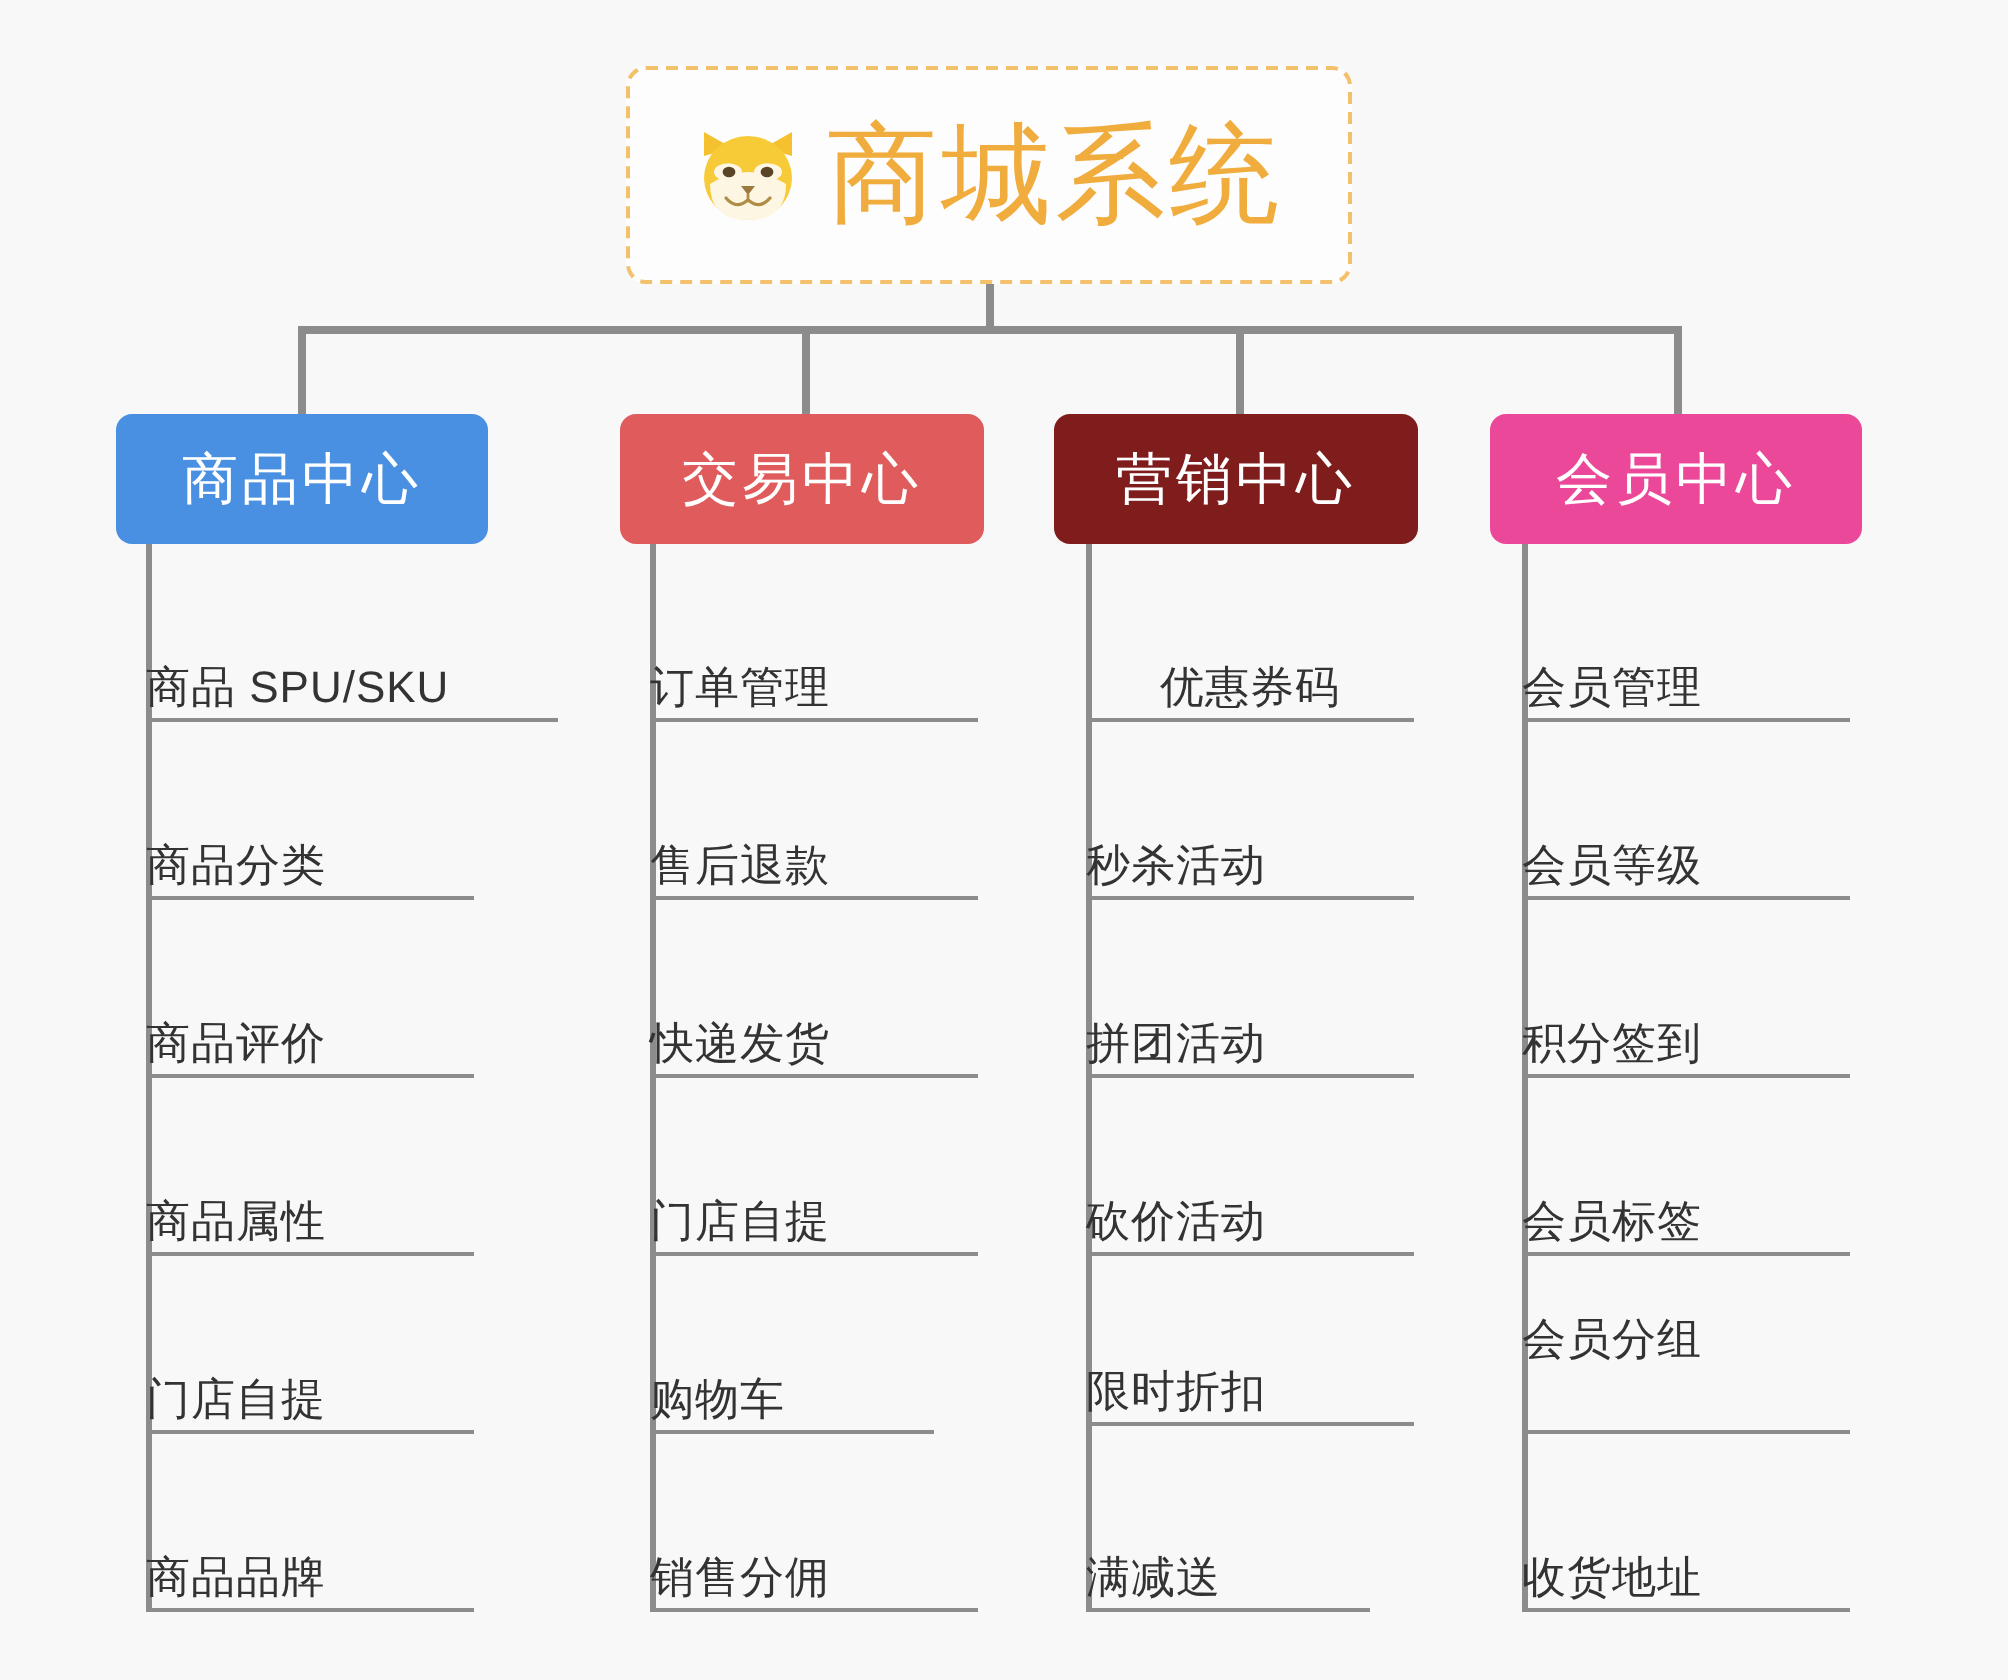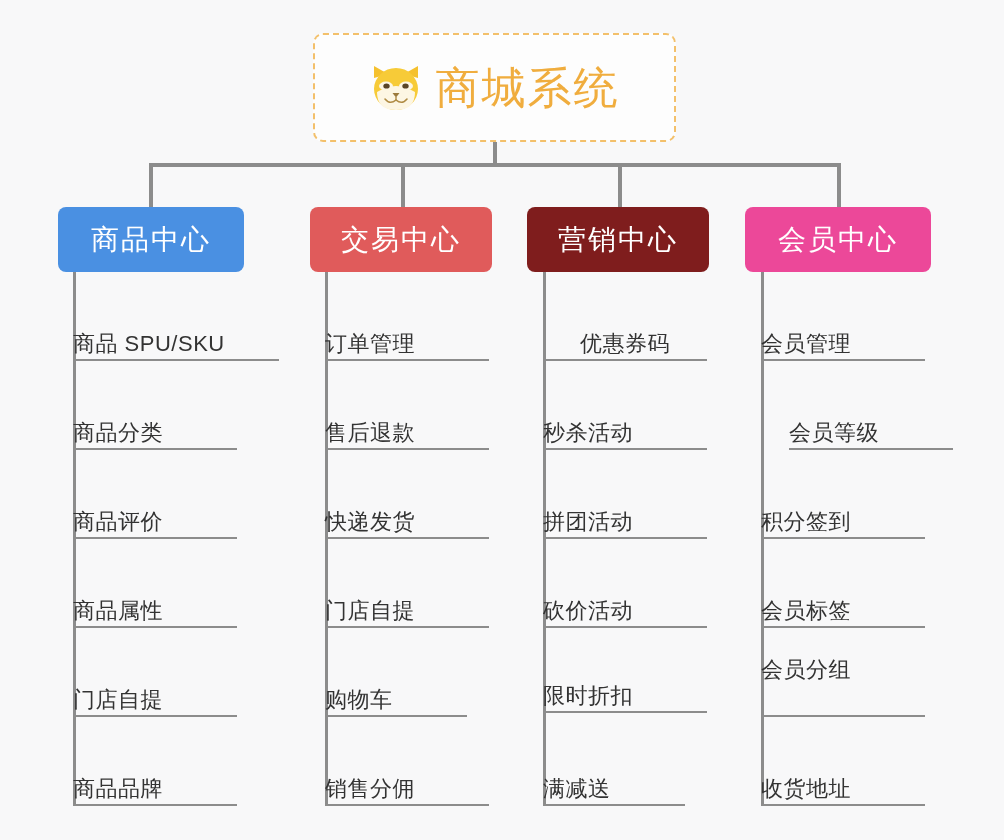--- a/index.html
+++ b/index.html
@@ -35,21 +35,21 @@
     background: #fdfdfd;
     border: 2px dashed #f3c06b;
     border-radius: 10px;
     display: flex;
     align-items: center;
     justify-content: center;
     gap: 14px;
   }
   .root-label {
     color: #f0ad3e;
-    font-size: 44px;
+    font-size: 55px;
     line-height: 1;
     letter-spacing: 2px;
     white-space: nowrap;
   }
 
   
   .shiba-icon {
     position: relative;
     width: 52px;
     height: 48px;
@@ -224,21 +224,21 @@
         </div>
       </div>
       <div class="cat-box" style="left: 745px; top: 207px; width: 186px; background: #ec4899;">
         <span>会员中心</span>
       </div>
       <div class="branch" style="left: 761px;">
         <div class="branch-spine" style="height: 534px;"></div>
         <div class="leaf" style="top: 0px; width: 164px;">
           <span class="leaf-label">会员管理</span>
         </div>
-        <div class="leaf" style="top: 89px; width: 164px; margin-left: 28px;">
+        <div class="leaf" style="top: 89px; width: 164px;">
           <span class="leaf-label">会员等级</span>
         </div>
         <div class="leaf" style="top: 178px; width: 164px;">
           <span class="leaf-label">积分签到</span>
         </div>
         <div class="leaf" style="top: 267px; width: 164px;">
           <span class="leaf-label">会员标签</span>
         </div>
         <div class="leaf" style="top: 356px; width: 164px; align-items: center;">
           <span class="leaf-label">会员分组</span>

